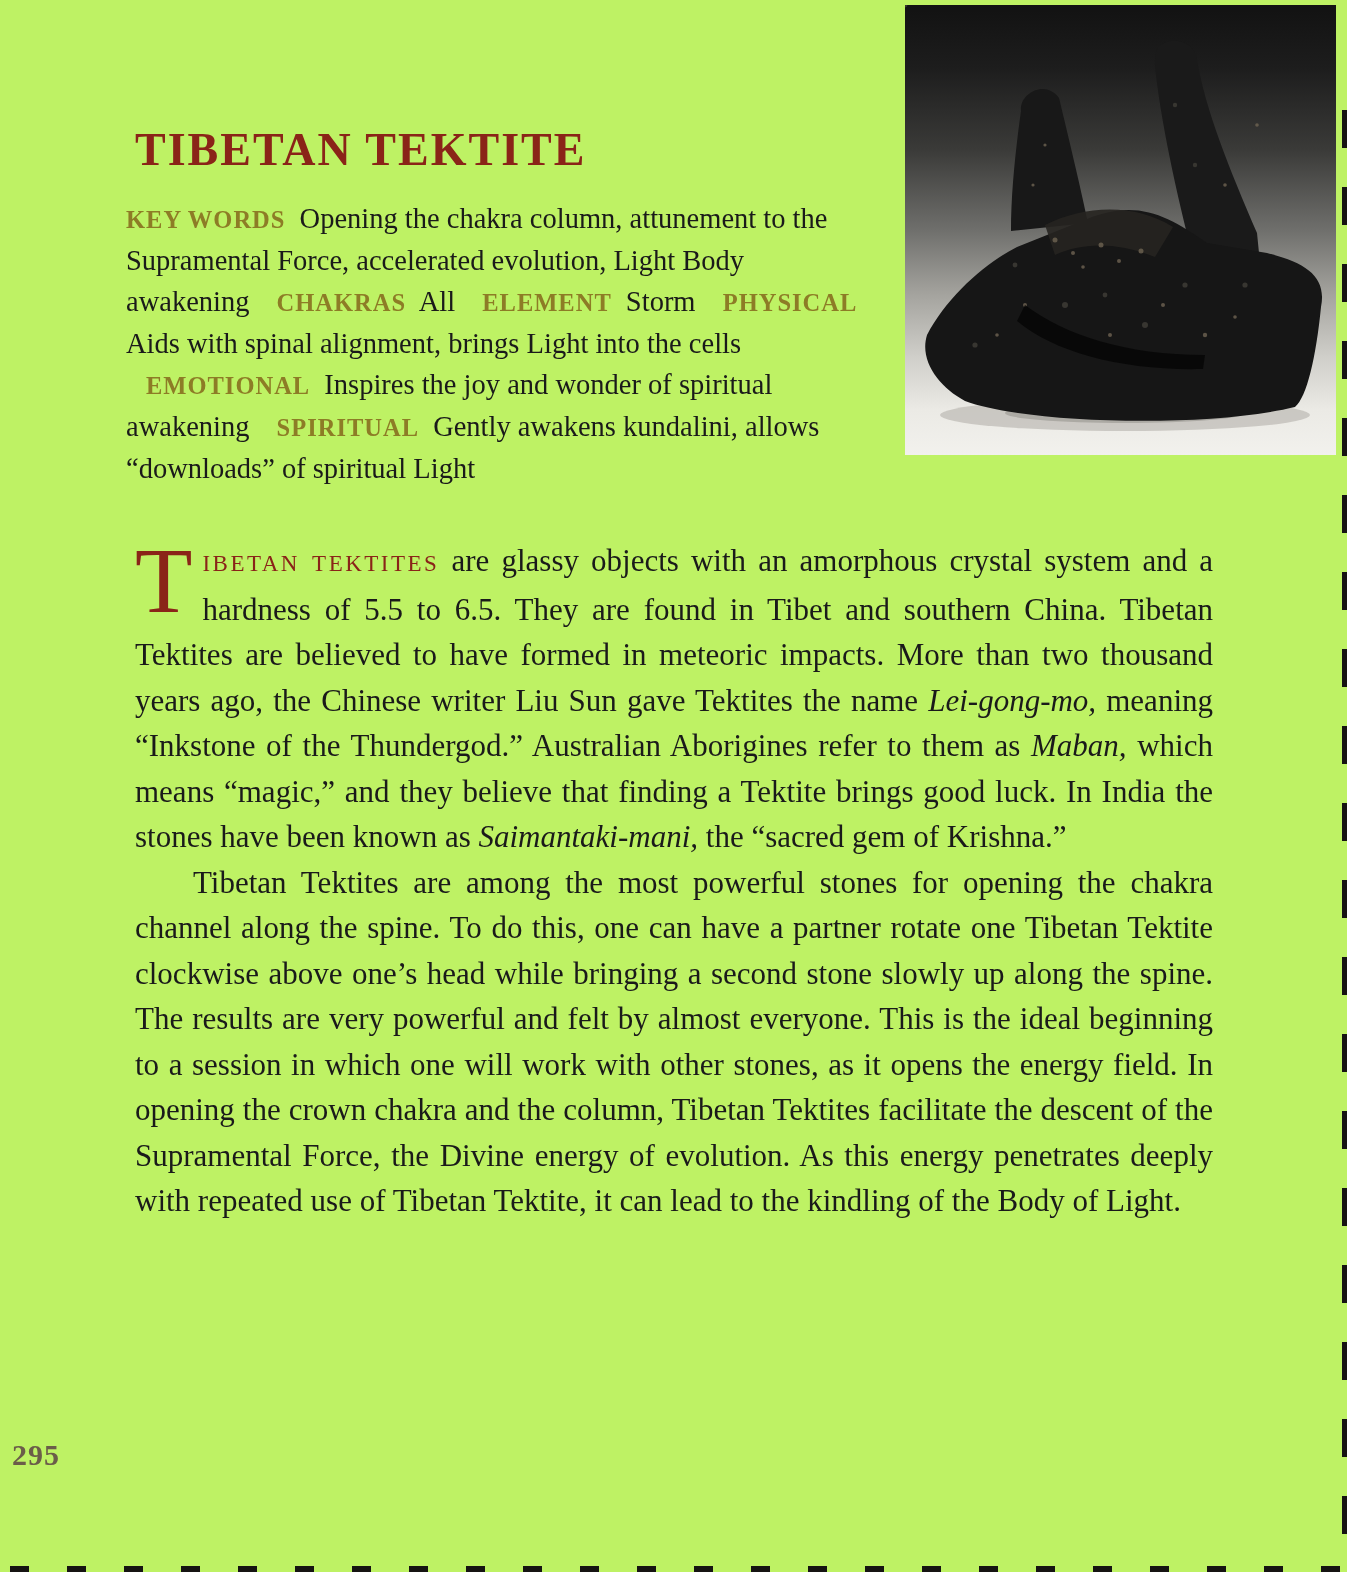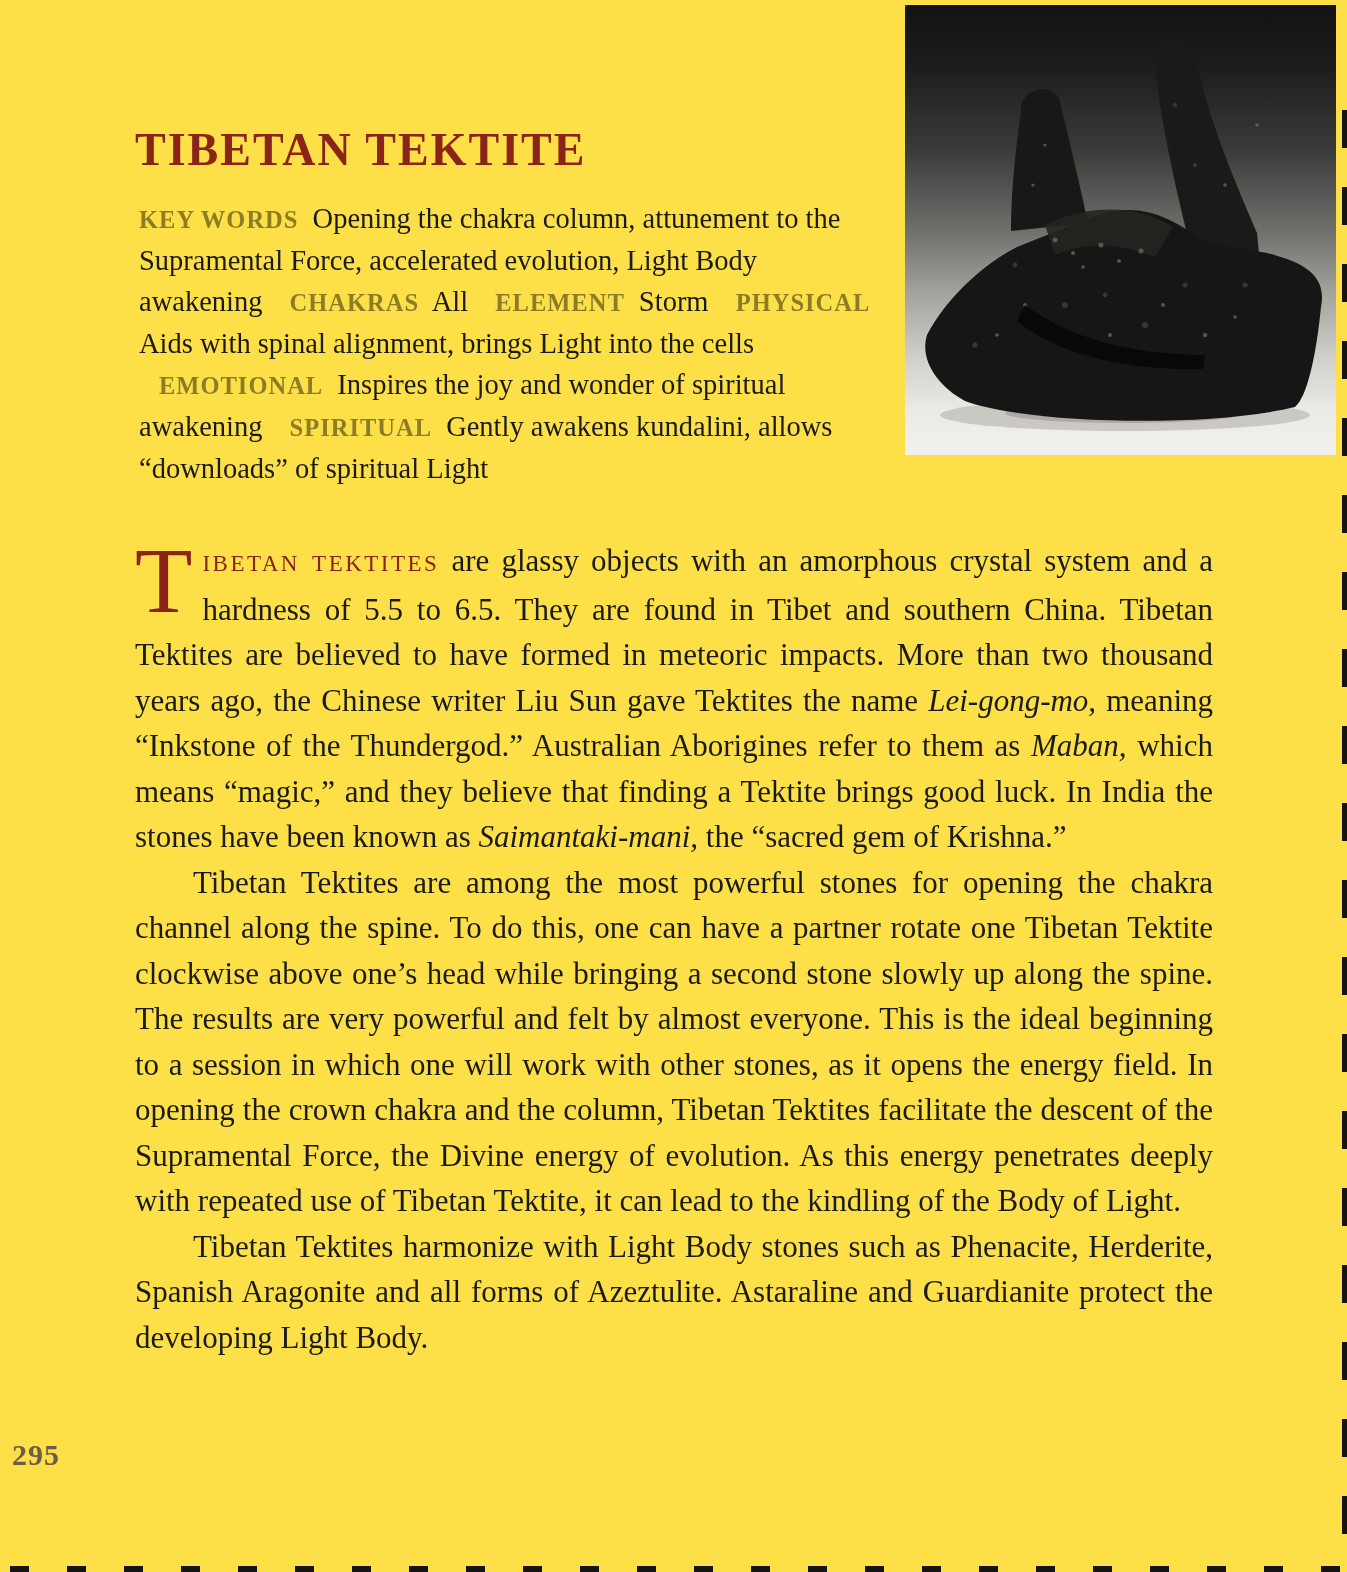--- a/index.html
+++ b/index.html
@@ -6,32 +6,32 @@
     --title-red:#8a2418;
     --label-olive:#8d7c26;
     --body-ink:#1a1a1a;
     --pagenum:#6b5d49;
     --dash:#161412;
   }
   html,body{margin:0;padding:0;background:#ffffff;}
   .page{
     position:relative;
     width:1347px;height:1572px;
-    background:#fde047;
+    background:#bef264;
     font-family:"Liberation Serif", serif;
     overflow:hidden;
   }
   .title{
     position:absolute;left:135px;top:92px;
     font-size:46px;letter-spacing:2px;
     color:var(--title-red);
     white-space:nowrap;
   }
   .keywords{
-    position:absolute;left:139px;top:198px;width:748px;
+    position:absolute;left:126px;top:198px;width:748px;
     font-size:28.5px;line-height:41px;color:var(--body-ink);
     text-align:left;
     font-family:Liberation Serif, serif;
   }
   .kw-label{
     color:var(--label-olive);
     font-weight:bold;
     font-size:24.5px;
     letter-spacing:1px;
     margin-left:20px;margin-right:7px;
@@ -135,21 +135,20 @@
           <circle cx="290" cy="160" r="2.2"></circle>
       </g>
 
       <path d="M120,300 C160,330 220,350 300,350 L298,364 C220,366 150,348 112,316 Z" fill="#050505" opacity="0.8"></path>
     </svg>
   </div>
 
   <div class="article">
       <p><span class="run-dropcap">T</span><span class="run-smallcaps">IBETAN TEKTITES</span><span class="run-normal"> are glassy objects with an amorphous crystal system and a hardness of 5.5 to 6.5. They are found in Tibet and southern China. Tibetan Tektites are believed to have formed in meteoric impacts. More than two thousand years ago, the Chinese writer Liu Sun gave Tektites the name </span><span class="run-italic">Lei-gong-mo,</span><span class="run-normal"> meaning “Inkstone of the Thundergod.” Australian Aborigines refer to them as </span><span class="run-italic">Maban,</span><span class="run-normal"> which means “magic,” and they believe that finding a Tektite brings good luck. In India the stones have been known as </span><span class="run-italic">Saimantaki-mani,</span><span class="run-normal"> the “sacred gem of Krishna.”</span></p>
       <p class="indent"><span class="run-normal">Tibetan Tektites are among the most powerful stones for opening the chakra channel along the spine. To do this, one can have a partner rotate one Tibetan Tektite clockwise above one’s head while bringing a second stone slowly up along the spine. The results are very powerful and felt by almost everyone. This is the ideal beginning to a session in which one will work with other stones, as it opens the energy field. In opening the crown chakra and the column, Tibetan Tektites facilitate the descent of the Supramental Force, the Divine energy of evolution. As this energy penetrates deeply with repeated use of Tibetan Tektite, it can lead to the kindling of the Body of Light.</span></p>
-      <p class="indent"><span class="run-normal">Tibetan Tektites harmonize with Light Body stones such as Phenacite, Herderite, Spanish Aragonite and all forms of Azeztulite. Astaraline and Guardianite protect the developing Light Body.</span></p>
     </div>
 
   <div class="page-number">295</div>
 
   <div id="crop-marks">
       <div class="crop-mark-right" style="top: 110px;"></div>
       <div class="crop-mark-right" style="top: 187px;"></div>
       <div class="crop-mark-right" style="top: 264px;"></div>
       <div class="crop-mark-right" style="top: 341px;"></div>
       <div class="crop-mark-right" style="top: 418px;"></div>

